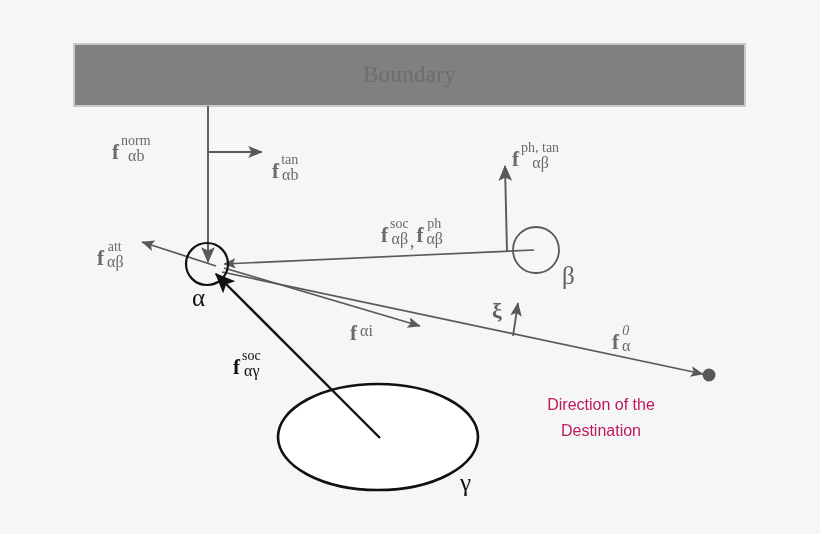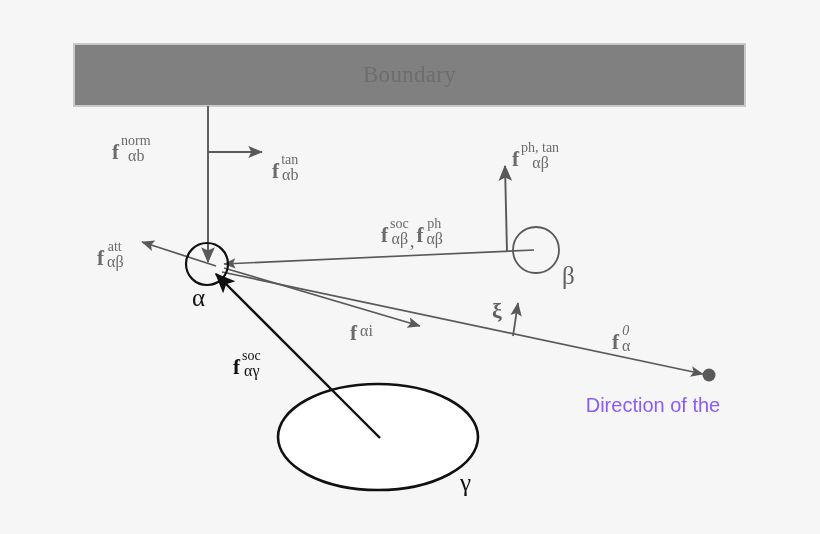--- a/index.html
+++ b/index.html
@@ -92,28 +92,28 @@
     align-items: center;
     justify-content: center;
     font-size: 23px;
     color: #6d6d6d;
     font-family: "Liberation Serif", "DejaVu Serif", serif;
     letter-spacing: 0.3px;
     pointer-events: none;
   }
   .destination {
     position: absolute;
-    left: 544px;
+    left: 492px;
     top: 392px;
     width: 218px;
     text-align: center;
     font-family: "Liberation Sans", "DejaVu Sans", sans-serif;
-    font-size: 20px;
+    font-size: 16px;
     line-height: 26px;
-    color: #8b5cf6;
+    color: #be185d;
   }
 </style>
 </head>
 <body>
 
 <div id="stage">
 
   <svg class="layer" viewBox="0 0 820 534">
     <defs>
       <marker id="ah-gray" markerWidth="9" markerHeight="9" refX="7.2" refY="3.2" orient="auto" markerUnits="strokeWidth">
@@ -190,15 +190,16 @@
   </div>
 
   <div class="lbl xi" style="left:492px; top:300px;">ξ</div>
 
   <div class="lbl greek black" style="left:192px; top:285px;">α</div>
   <div class="lbl greek" style="left:562px; top:263px;">β</div>
   <div class="lbl greek black" style="left:460px; top:470px;">γ</div>
 
   <div class="destination">
     <div>Direction of the</div>
+    <div>Destination</div>
   </div>
 
 </div>
 
 </body></html>

